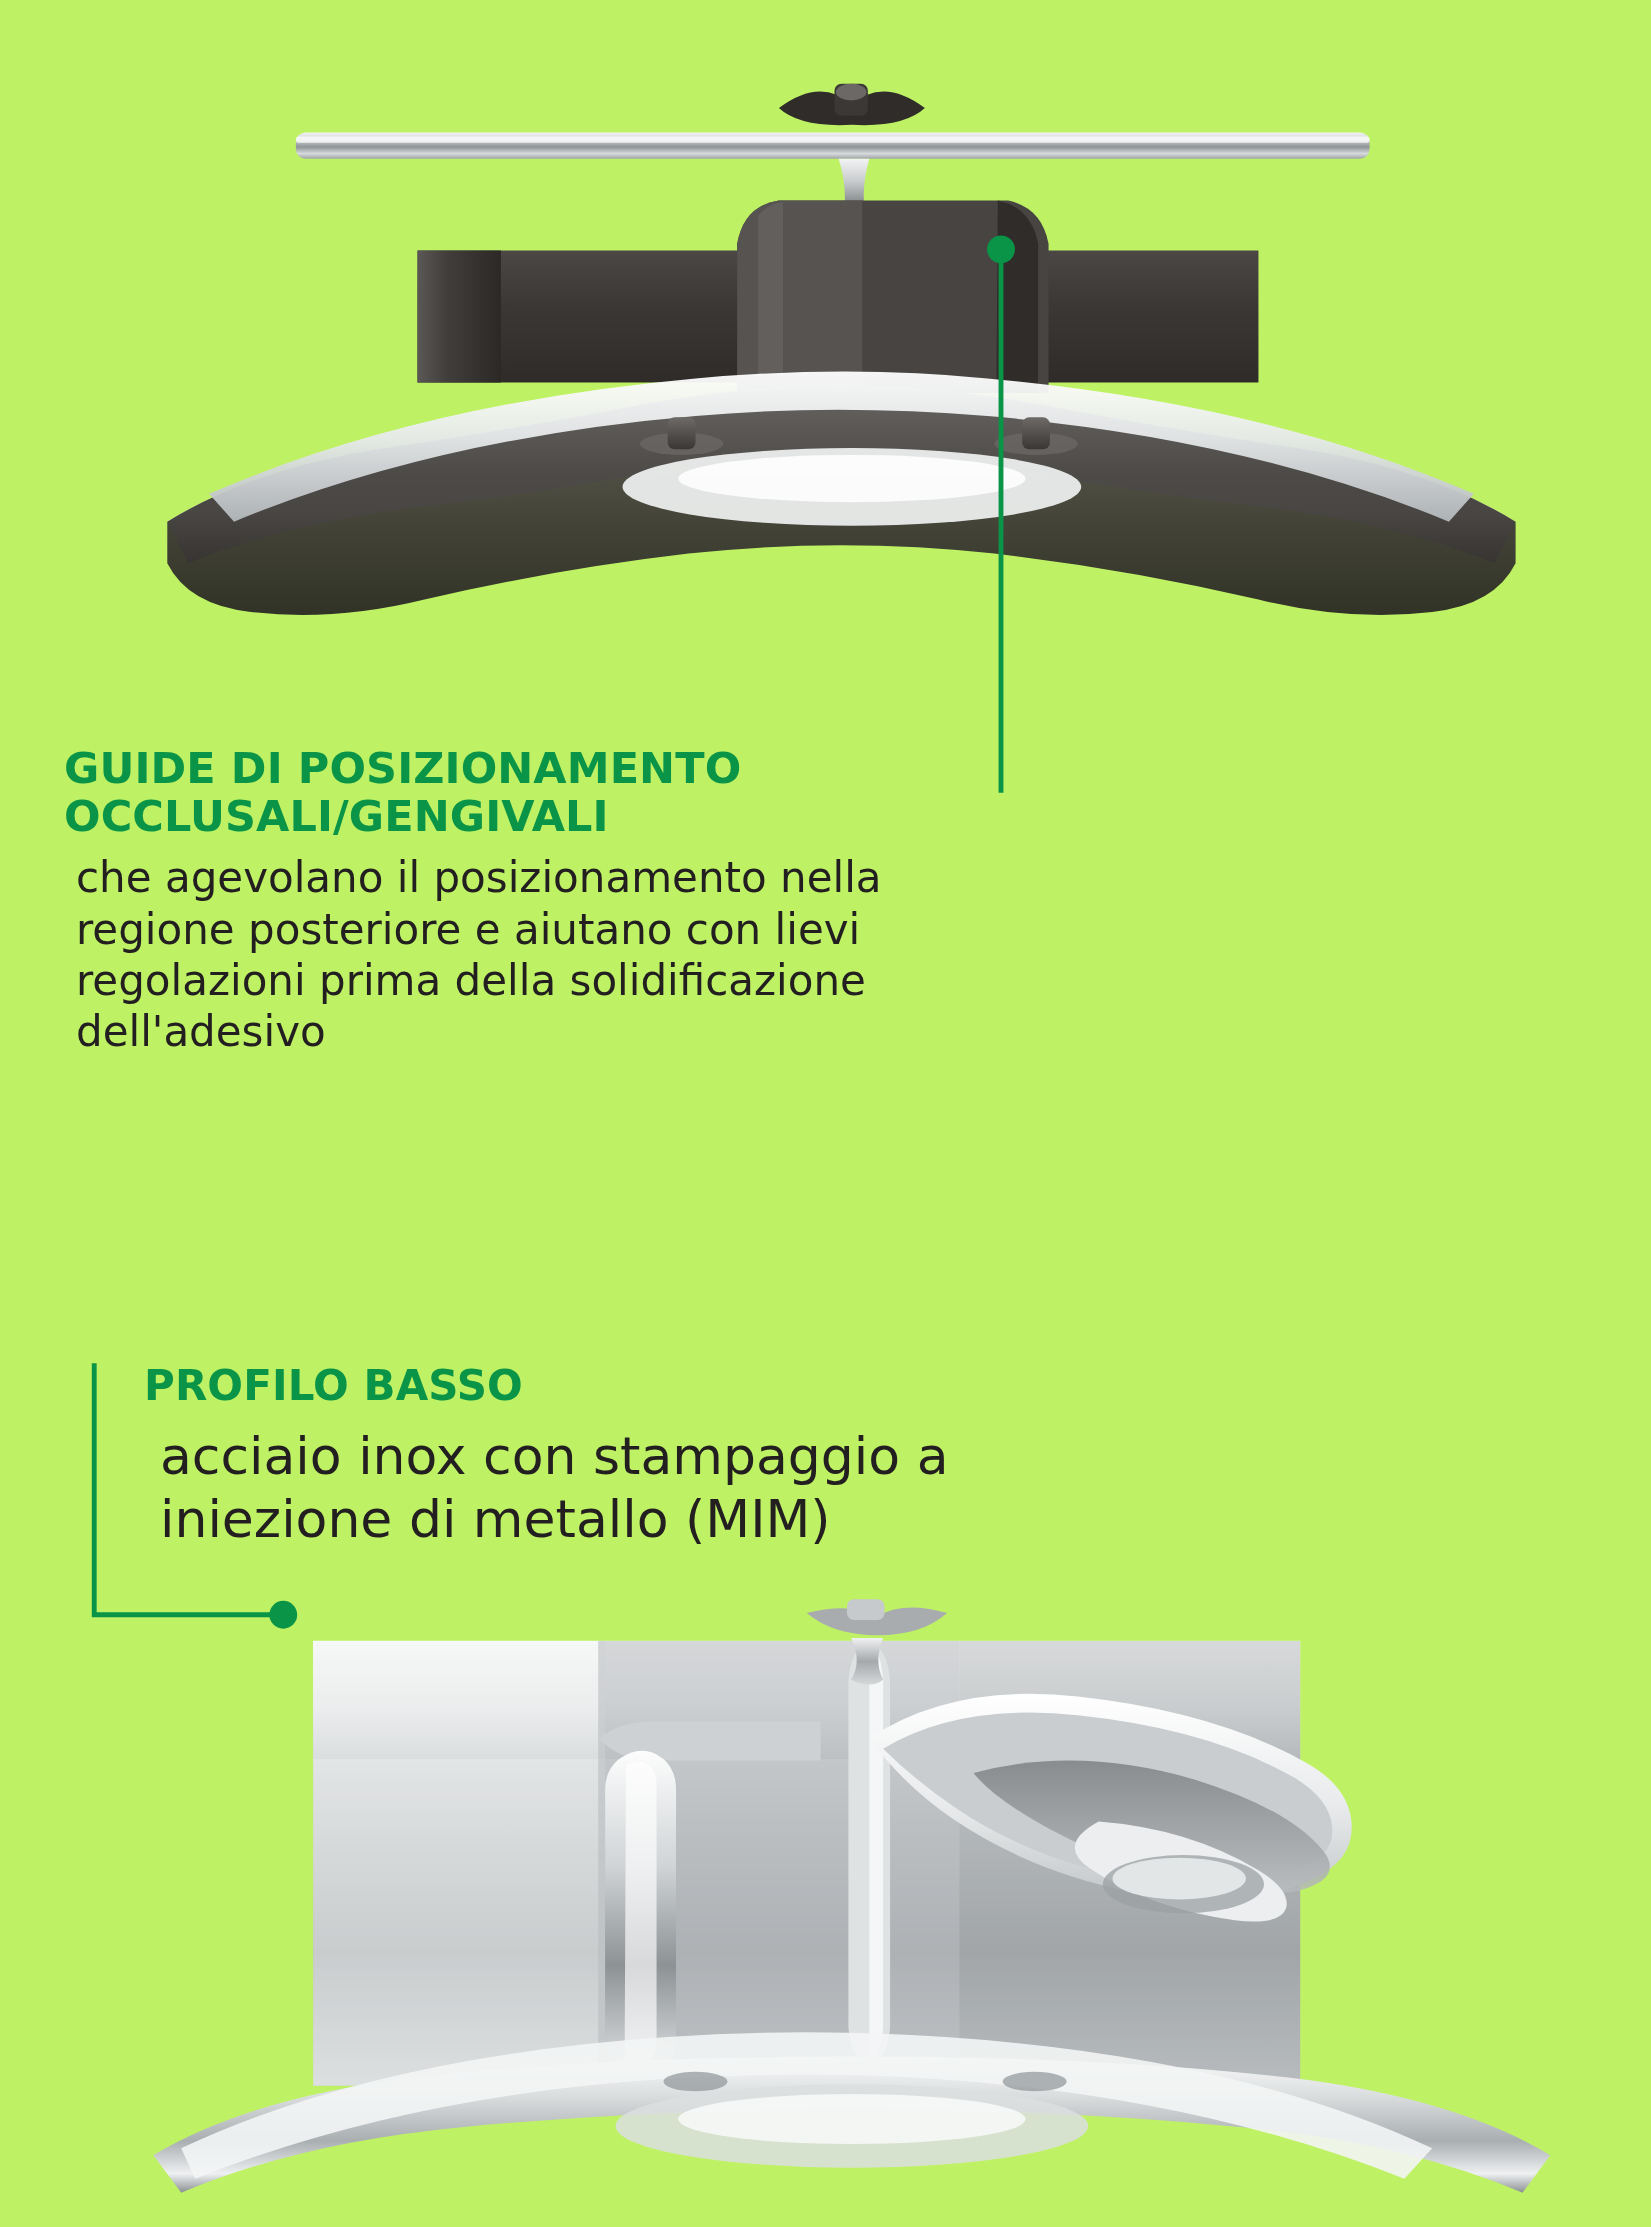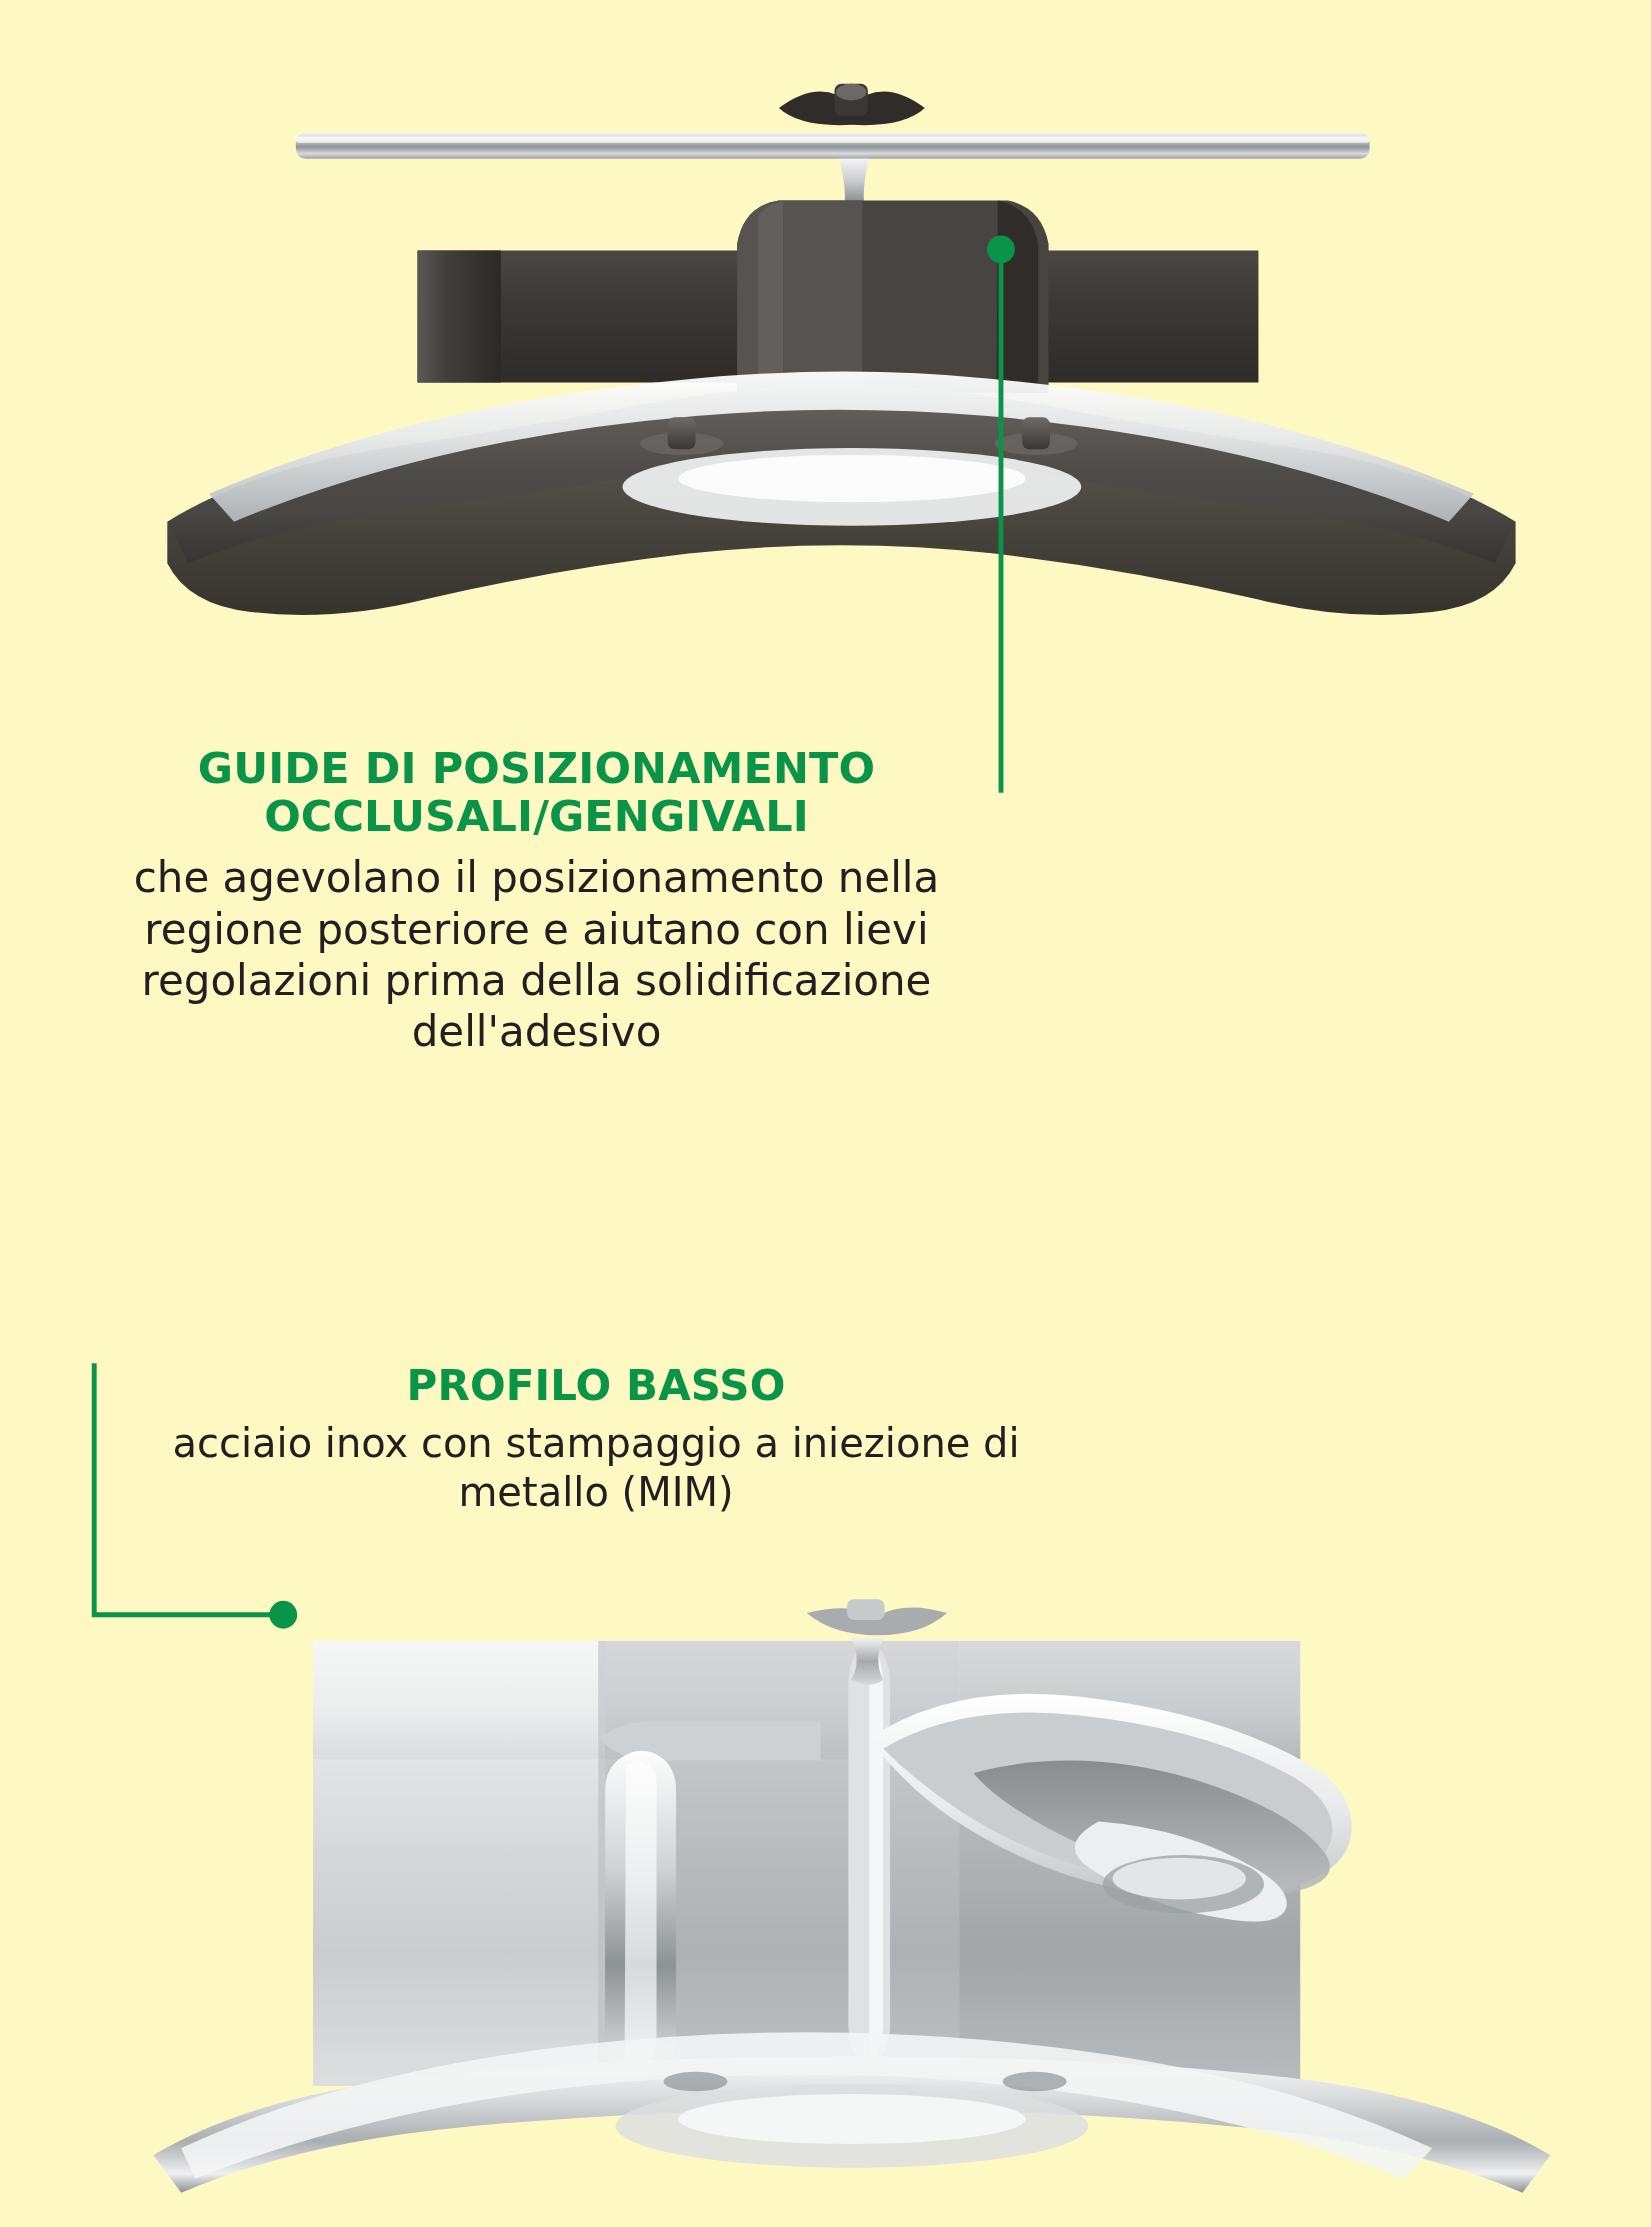--- a/index.html
+++ b/index.html
@@ -11,22 +11,21 @@
     width: 1651px;
     height: 2227px;
     position: relative;
     overflow: hidden;
     font-family: "DejaVu Sans", sans-serif;
   }
 
   .page {
     position: absolute;
     inset: 0;
-    background: #fef9c3;
-    text-align: center;
+    background: #bef264;
   }
 
   
   .figure-top {
     position: absolute;
     left: 70px;
     top: 42px;
     width: 1529px;
     height: 577px;
   }
@@ -70,23 +69,23 @@
     left: 144px;
     top: 1362px;
     width: 904px;
   }
   .callout-2 .callout-title {
     font-size: 42px;
     line-height: 1.12;
     margin: 0 0 9.7px 0;
   }
   .callout-2 .callout-body {
-    font-size: 40px;
+    font-size: 52px;
     line-height: 1.22;
-    margin: 0;
+    margin: 16px;
   }
 
   
   .leader {
     position: absolute;
     pointer-events: none;
   }
   .leader-1 {
     left: 973px;
     top: 209px;

